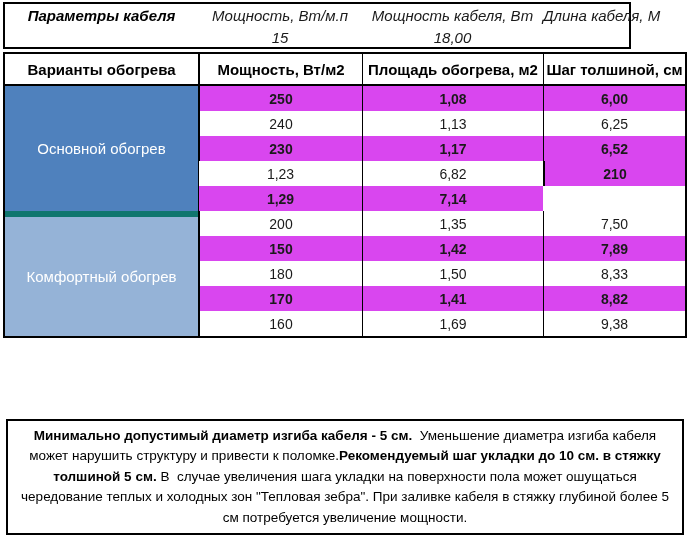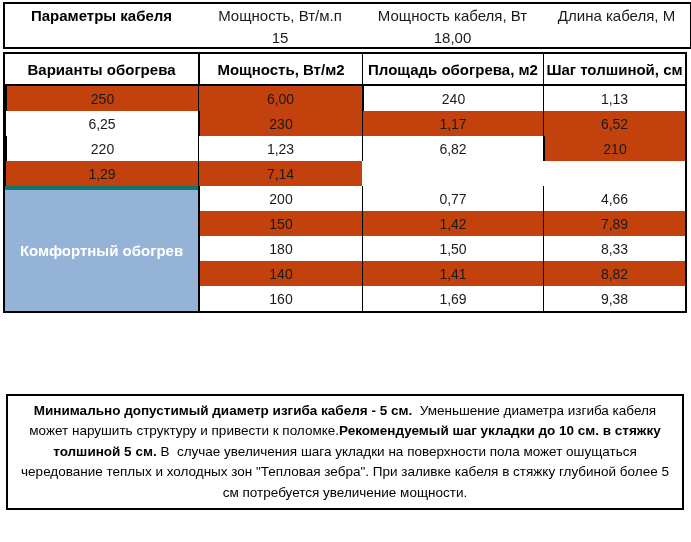--- a/index.html
+++ b/index.html
@@ -11,21 +11,22 @@
     padding: 2px 4px 0 3px;
     overflow: hidden;
   }
 
   
   .params-table {
     border: 2px solid #000;
     display: grid;
     grid-template-columns: 193px 164px 181px 1fr;
     grid-template-rows: 23px 20px;
-    width: 689px;
+    width: 628px;
+    font-style: italic;
   }
   .pcell {
     display: flex; align-items: center; justify-content: center;
     font-size: 15px; white-space: nowrap;
   }
   .pcell.title { font-weight: bold; color: #000; }
 
   
   .main-table {
     margin-top: 3px;
@@ -43,26 +44,26 @@
     white-space: nowrap;
     background: #fff;
   }
   .cat {
     grid-column: 1;
     grid-row: span 5;
     display: flex; align-items: center; justify-content: center;
     color: #ffffff; font-size: 15px;
   }
   .cat.grp0 { background: #4F81BD; }
-  .cat.grp1 { background: #95B3D7; border-top: 4px solid #0f766e; font-weight: bold; }
+  .cat.grp1 { background: #95B3D7; border-top: 6px solid #0f766e; }
   .dcell {
     display: flex; align-items: center; justify-content: center;
     font-size: 14px; color: #1a1a1a;
   }
-  .stripe { background: #c2410c; }
+  .stripe { background: #d946ef; font-weight: bold; }
   .c2 { border-left: 2.5px solid #000; }
   .c3, .c4 { border-left: 1.5px solid #000; }
 
   
   .note-box {
     margin-top: 81px;
     margin-left: 3px;
     width: 678px;
     min-height: 114px;
     border: 2.5px solid #000;
@@ -87,55 +88,56 @@
   <div class="pcell">15</div>
   <div class="pcell">18,00</div>
 </div>
 
 <div class="main-table">
   <div class="hcell">Варианты обогрева</div>
   <div class="hcell c2">Мощность, Вт/м2</div>
   <div class="hcell c3">Площадь обогрева, м2</div>
   <div class="hcell c4">Шаг толшиной, см</div>
 
+  <div class="cat grp0">Основной обогрев</div>
 
   <div class="dcell c2 stripe">250</div>
+  <div class="dcell c3 stripe">1,08</div>
   <div class="dcell c4 stripe">6,00</div>
 
   <div class="dcell c2">240</div>
   <div class="dcell c3">1,13</div>
   <div class="dcell c4">6,25</div>
 
   <div class="dcell c2 stripe">230</div>
   <div class="dcell c3 stripe">1,17</div>
   <div class="dcell c4 stripe">6,52</div>
 
-  <div class="dcell c2">220</div>
   <div class="dcell c3">1,23</div>
   <div class="dcell c4">6,82</div>
 
   <div class="dcell c2 stripe">210</div>
   <div class="dcell c3 stripe">1,29</div>
   <div class="dcell c4 stripe">7,14</div>
 
   <div class="cat grp1">Комфортный обогрев</div>
 
   <div class="dcell c2">200</div>
-  <div class="dcell c3">0,77</div>
-  <div class="dcell c4">4,66</div>
+  <div class="dcell c3">1,35</div>
+  <div class="dcell c4">7,50</div>
 
   <div class="dcell c2 stripe">150</div>
   <div class="dcell c3 stripe">1,42</div>
   <div class="dcell c4 stripe">7,89</div>
 
   <div class="dcell c2">180</div>
   <div class="dcell c3">1,50</div>
   <div class="dcell c4">8,33</div>
 
-  <div class="dcell c2 stripe">140</div>
+  <div class="dcell c2 stripe">170</div>
   <div class="dcell c3 stripe">1,41</div>
   <div class="dcell c4 stripe">8,82</div>
 
   <div class="dcell c2">160</div>
   <div class="dcell c3">1,69</div>
   <div class="dcell c4">9,38</div>
 </div>
 
 <div class="note-box"><b>Минимально допустимый диаметр изгиба кабеля - 5 см.</b><span>  Уменьшение диаметра изгиба кабеля может нарушить структуру и привести к поломке.</span><b>Рекомендуемый шаг укладки до 10 см. в стяжку толшиной 5 см.</b><span> В  случае увеличения шага укладки на поверхности пола может ошущаться чередование теплых и холодных зон "Тепловая зебра". При заливке кабеля в стяжку глубиной более 5 см потребуется увеличение мощности.</span></div>
 

